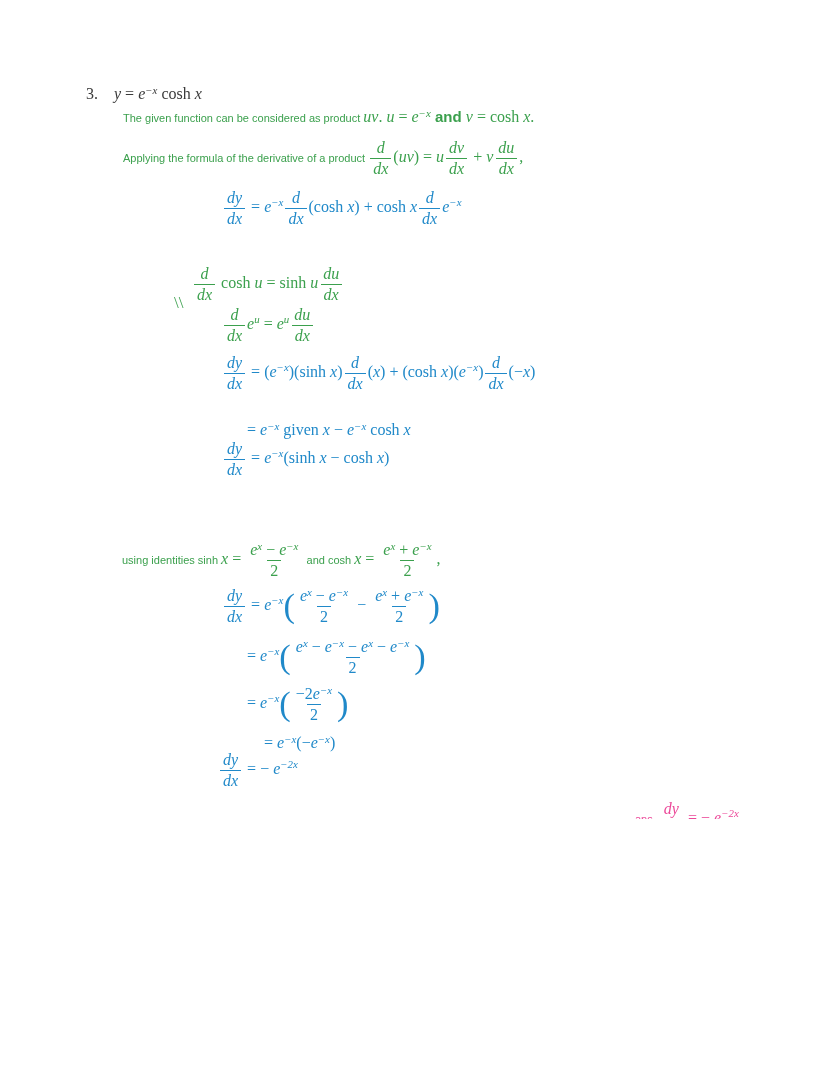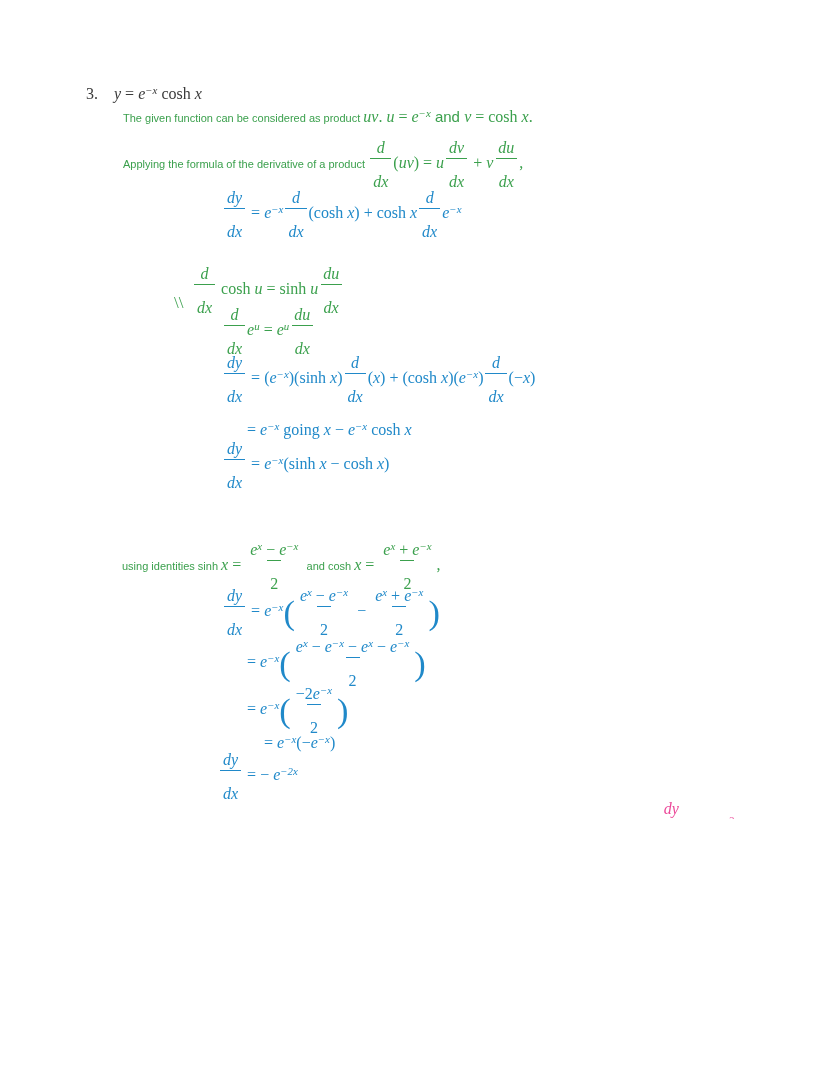--- a/index.html
+++ b/index.html
@@ -12,34 +12,34 @@
     color:#3a3a3a;
   }
   .mline {
     position:absolute;
     white-space:pre;
     line-height:1.15;
   }
   .mline > span { white-space:pre; }
   
   .mw  { font-family:"Liberation Sans", sans-serif; font-size:11px; }
-  .mwb { font-family:"Liberation Sans", sans-serif; font-size:15px; font-weight:normal; }
+  .mwb { font-family:"Liberation Sans", sans-serif; font-size:15px; font-weight:bold; }
   .mr  { font-family:"Liberation Serif","DejaVu Serif", serif; }
   .mi  { font-family:"Liberation Serif","DejaVu Serif", serif; font-style:italic; }
   .ms  { font-family:"Liberation Serif","DejaVu Serif", serif; font-style:italic;
          font-size:0.68em; position:relative; top:-0.5em; }
   .mb  { font-family:"Liberation Serif","DejaVu Serif", serif; font-size:215%;
          vertical-align:middle; line-height:0.8; font-weight:200; }
   .frac {
     display:inline-flex; flex-direction:column; align-items:center;
     vertical-align:middle; text-align:center; margin:0 2px;
     font-family:"Liberation Serif","DejaVu Serif", serif;
   }
   .frac .num { padding:0 3px 1px 3px; line-height:1.1; }
-  .frac .den { border-top:1.2px solid currentColor; padding:14px 3px 0 3px; line-height:1.1; }
+  .frac .den { border-top:1.2px solid currentColor; padding:1px 3px 0 3px; line-height:1.1; }
   
   .ink-dark  { color:#3a3a3a; }
   .ink-green { color:#3ba04d; }
   .ink-blue  { color:#2089c9; }
   .ink-red   { color:#ec4899; }
   .prob-num {
     font-family:"Liberation Serif","DejaVu Serif", serif;
     margin-right:16px;
   }
 </style>
@@ -56,21 +56,21 @@
 
   <div class="mline ink-green" style="left:123px; top:139px;"><span class="mw">Applying the formula of the derivative of a product </span><span class="frac"><span class="num"><span class="mi">d</span></span><span class="den"><span class="mi">dx</span></span></span><span class="mr">(</span><span class="mi">uv</span><span class="mr">) = </span><span class="mi">u</span><span class="frac"><span class="num"><span class="mi">dv</span></span><span class="den"><span class="mi">dx</span></span></span><span class="mr"> + </span><span class="mi">v</span><span class="frac"><span class="num"><span class="mi">du</span></span><span class="den"><span class="mi">dx</span></span></span><span class="mr">,</span></div>
 
   <div class="mline ink-blue" style="left:222px; top:189px;"><span class="frac"><span class="num"><span class="mi">dy</span></span><span class="den"><span class="mi">dx</span></span></span><span class="mr"> = </span><span class="mi">e</span><span class="ms">−x</span><span class="frac"><span class="num"><span class="mi">d</span></span><span class="den"><span class="mi">dx</span></span></span><span class="mr">(cosh </span><span class="mi">x</span><span class="mr">) + cosh </span><span class="mi">x</span><span class="frac"><span class="num"><span class="mi">d</span></span><span class="den"><span class="mi">dx</span></span></span><span class="mi">e</span><span class="ms">−x</span></div>
 
   <div class="mline ink-green" style="left:174px; top:293px; font-size:17px;">\\</div>
   <div class="mline ink-green" style="left:192px; top:265px;"><span class="frac"><span class="num"><span class="mi">d</span></span><span class="den"><span class="mi">dx</span></span></span><span class="mr"> cosh </span><span class="mi">u</span><span class="mr"> = sinh </span><span class="mi">u</span><span class="frac"><span class="num"><span class="mi">du</span></span><span class="den"><span class="mi">dx</span></span></span></div>
   <div class="mline ink-green" style="left:222px; top:306px;"><span class="frac"><span class="num"><span class="mi">d</span></span><span class="den"><span class="mi">dx</span></span></span><span class="mi">e</span><span class="ms">u</span><span class="mr"> = </span><span class="mi">e</span><span class="ms">u</span><span class="frac"><span class="num"><span class="mi">du</span></span><span class="den"><span class="mi">dx</span></span></span></div>
 
   <div class="mline ink-blue" style="left:222px; top:354px;"><span class="frac"><span class="num"><span class="mi">dy</span></span><span class="den"><span class="mi">dx</span></span></span><span class="mr"> = (</span><span class="mi">e</span><span class="ms">−x</span><span class="mr">)(sinh </span><span class="mi">x</span><span class="mr">)</span><span class="frac"><span class="num"><span class="mi">d</span></span><span class="den"><span class="mi">dx</span></span></span><span class="mr">(</span><span class="mi">x</span><span class="mr">) + (cosh </span><span class="mi">x</span><span class="mr">)(</span><span class="mi">e</span><span class="ms">−x</span><span class="mr">)</span><span class="frac"><span class="num"><span class="mi">d</span></span><span class="den"><span class="mi">dx</span></span></span><span class="mr">(−</span><span class="mi">x</span><span class="mr">)</span></div>
-  <div class="mline ink-blue" style="left:247px; top:421px;"><span class="mr">= </span><span class="mi">e</span><span class="ms">−x</span><span class="mr"> going </span><span class="mi">x</span><span class="mr"> − </span><span class="mi">e</span><span class="ms">−x</span><span class="mr"> cosh </span><span class="mi">x</span></div>
+  <div class="mline ink-blue" style="left:247px; top:421px;"><span class="mr">= </span><span class="mi">e</span><span class="ms">−x</span><span class="mr"> given </span><span class="mi">x</span><span class="mr"> − </span><span class="mi">e</span><span class="ms">−x</span><span class="mr"> cosh </span><span class="mi">x</span></div>
   <div class="mline ink-blue" style="left:222px; top:440px;"><span class="frac"><span class="num"><span class="mi">dy</span></span><span class="den"><span class="mi">dx</span></span></span><span class="mr"> = </span><span class="mi">e</span><span class="ms">−x</span><span class="mr">(sinh </span><span class="mi">x</span><span class="mr"> − cosh </span><span class="mi">x</span><span class="mr">)</span></div>
 
   <div class="mline ink-green" style="left:122px; top:541px;"><span class="mw">using identities sinh </span><span class="mi">x</span><span class="mr"> = </span><span class="frac"><span class="num"><span class="mi">e</span><span class="ms">x</span><span class="mr"> − </span><span class="mi">e</span><span class="ms">−x</span></span><span class="den"><span class="mr">2</span></span></span><span class="mw"> and cosh </span><span class="mi">x</span><span class="mr"> = </span><span class="frac"><span class="num"><span class="mi">e</span><span class="ms">x</span><span class="mr"> + </span><span class="mi">e</span><span class="ms">−x</span></span><span class="den"><span class="mr">2</span></span></span><span class="mr">,</span></div>
 
   <div class="mline ink-blue" style="left:222px; top:587px;"><span class="frac"><span class="num"><span class="mi">dy</span></span><span class="den"><span class="mi">dx</span></span></span><span class="mr"> = </span><span class="mi">e</span><span class="ms">−x</span><span class="mb">(</span><span class="frac"><span class="num"><span class="mi">e</span><span class="ms">x</span><span class="mr"> − </span><span class="mi">e</span><span class="ms">−x</span></span><span class="den"><span class="mr">2</span></span></span><span class="mr"> − </span><span class="frac"><span class="num"><span class="mi">e</span><span class="ms">x</span><span class="mr"> + </span><span class="mi">e</span><span class="ms">−x</span></span><span class="den"><span class="mr">2</span></span></span><span class="mb">)</span></div>
   <div class="mline ink-blue" style="left:247px; top:638px;"><span class="mr">= </span><span class="mi">e</span><span class="ms">−x</span><span class="mb">(</span><span class="frac"><span class="num"><span class="mi">e</span><span class="ms">x</span><span class="mr"> − </span><span class="mi">e</span><span class="ms">−x</span><span class="mr"> − </span><span class="mi">e</span><span class="ms">x</span><span class="mr"> − </span><span class="mi">e</span><span class="ms">−x</span></span><span class="den"><span class="mr">2</span></span></span><span class="mb">)</span></div>
   <div class="mline ink-blue" style="left:247px; top:685px;"><span class="mr">= </span><span class="mi">e</span><span class="ms">−x</span><span class="mb">(</span><span class="frac"><span class="num"><span class="mr">−2</span><span class="mi">e</span><span class="ms">−x</span></span><span class="den"><span class="mr">2</span></span></span><span class="mb">)</span></div>
   <div class="mline ink-blue" style="left:264px; top:734px;"><span class="mr">= </span><span class="mi">e</span><span class="ms">−x</span><span class="mr">(−</span><span class="mi">e</span><span class="ms">−x</span><span class="mr">)</span></div>
   <div class="mline ink-blue" style="left:218px; top:751px;"><span class="frac"><span class="num"><span class="mi">dy</span></span><span class="den"><span class="mi">dx</span></span></span><span class="mr"> = − </span><span class="mi">e</span><span class="ms">−2x</span></div>
 

